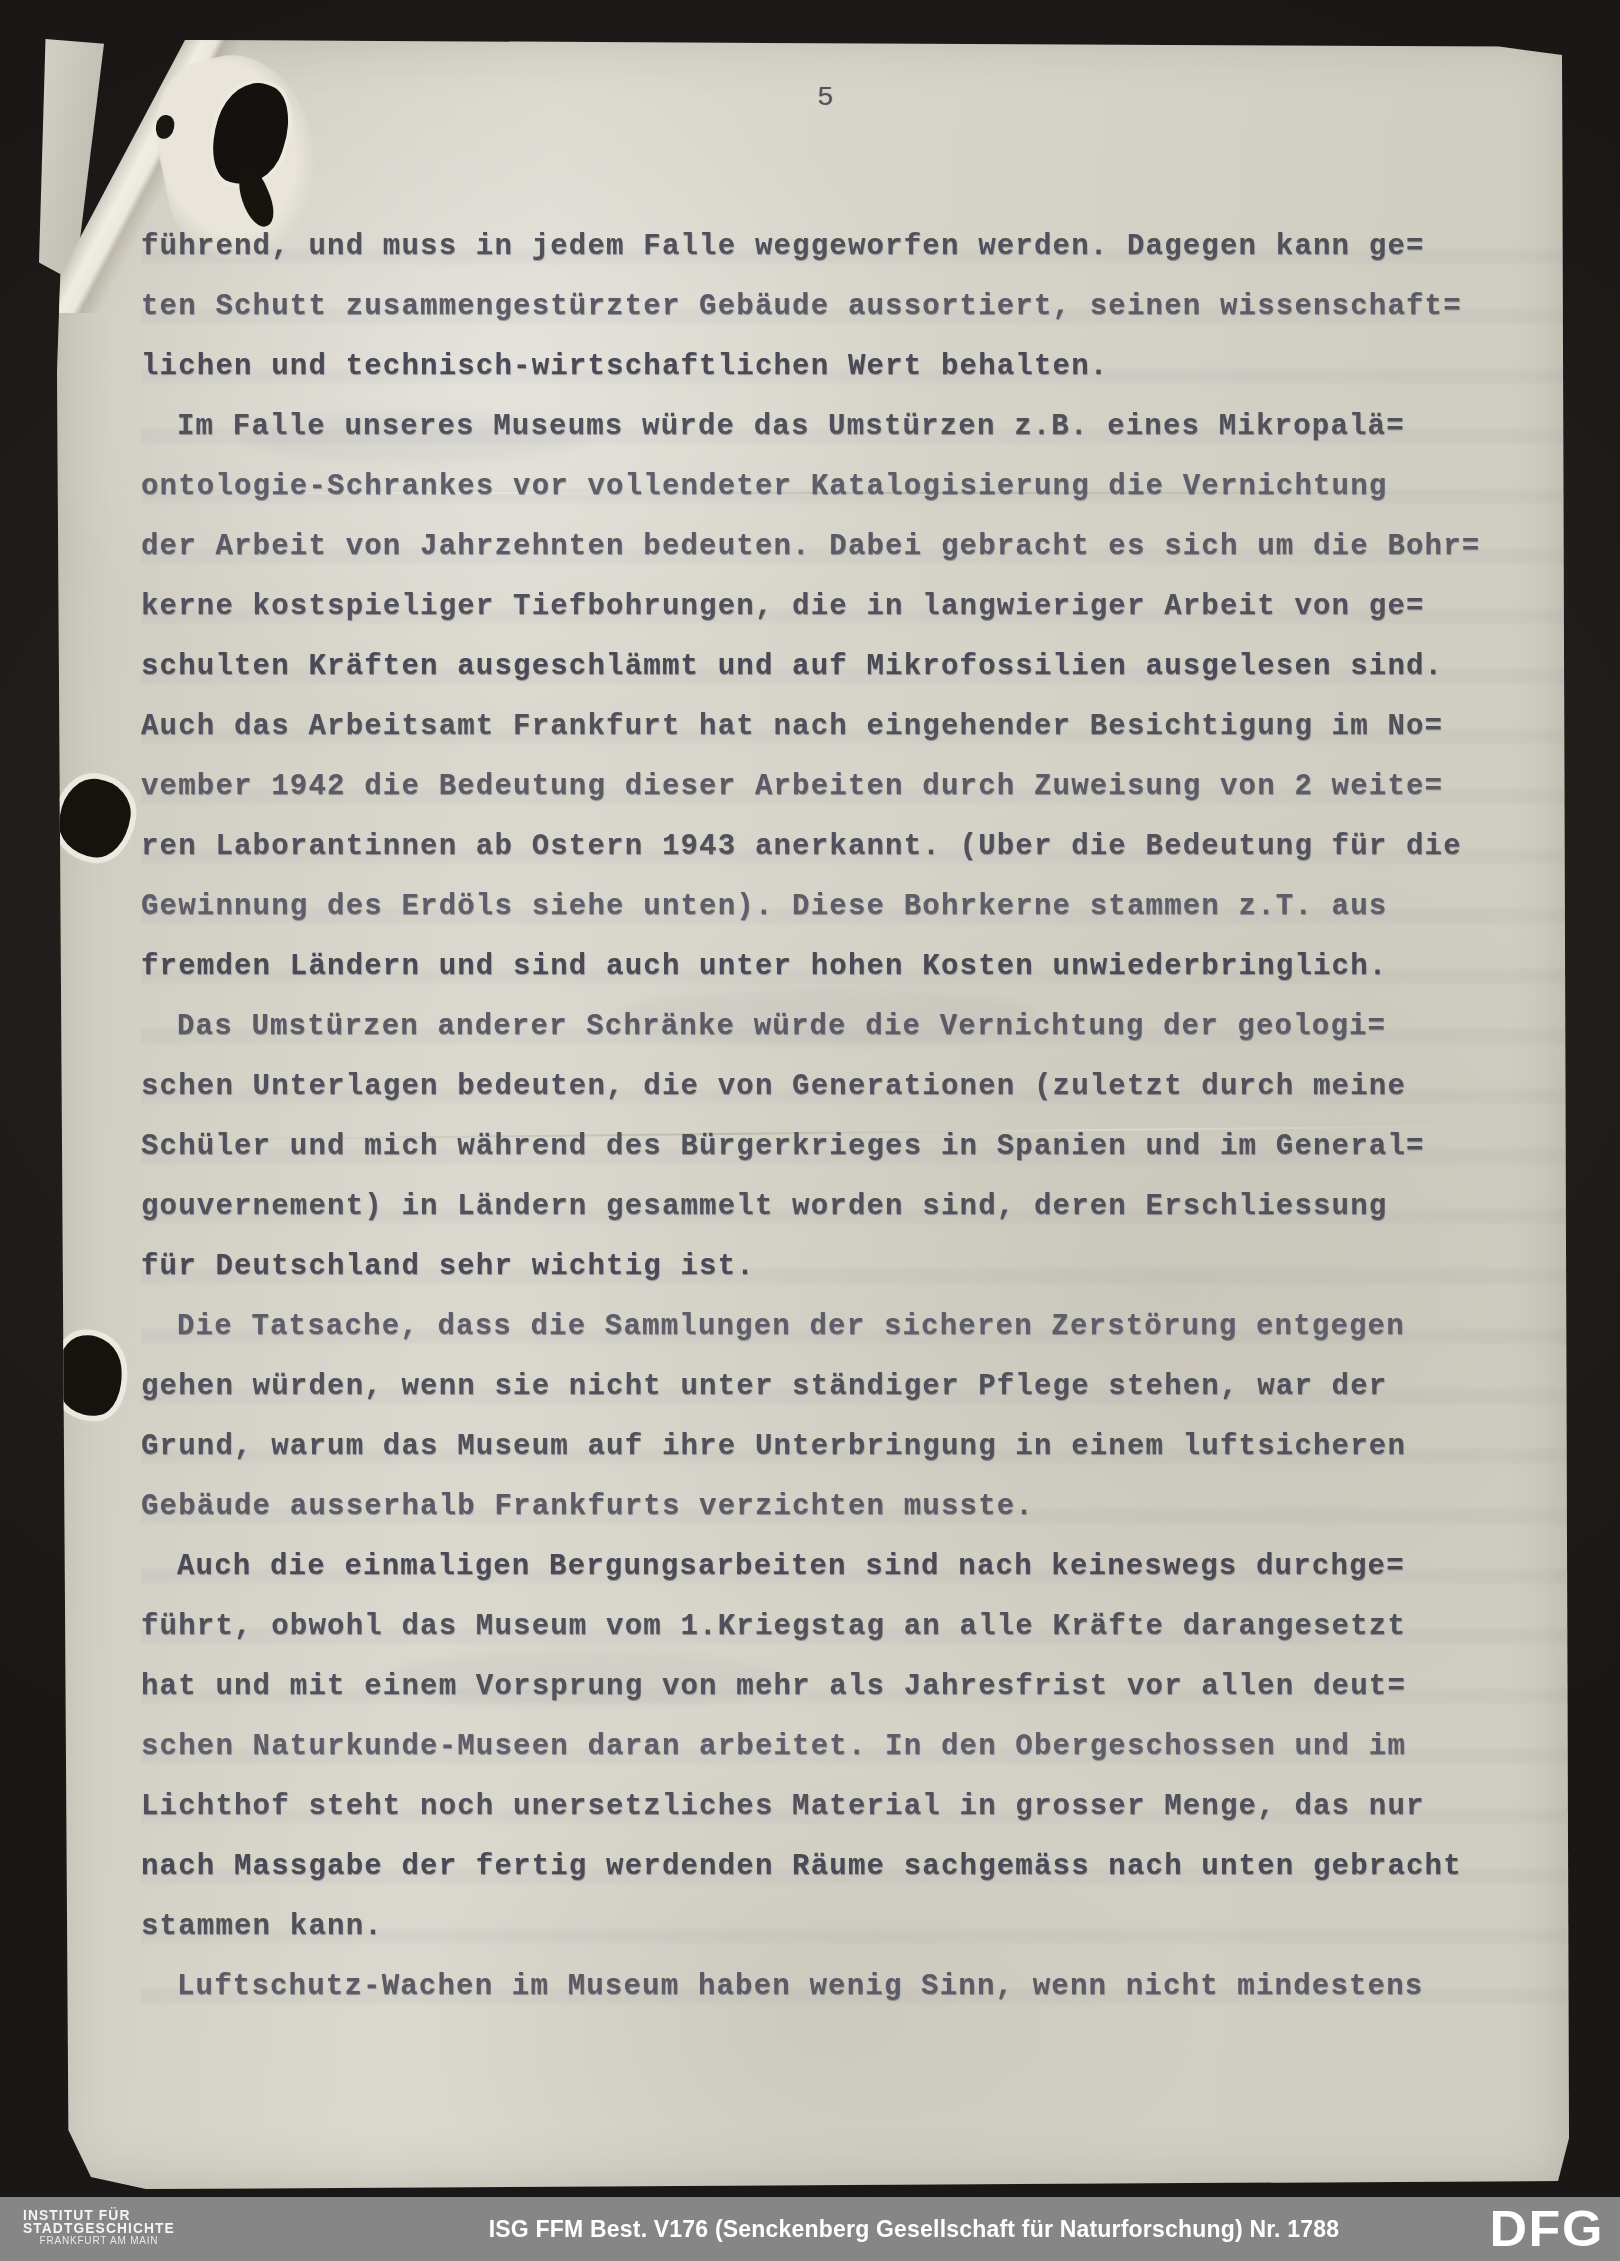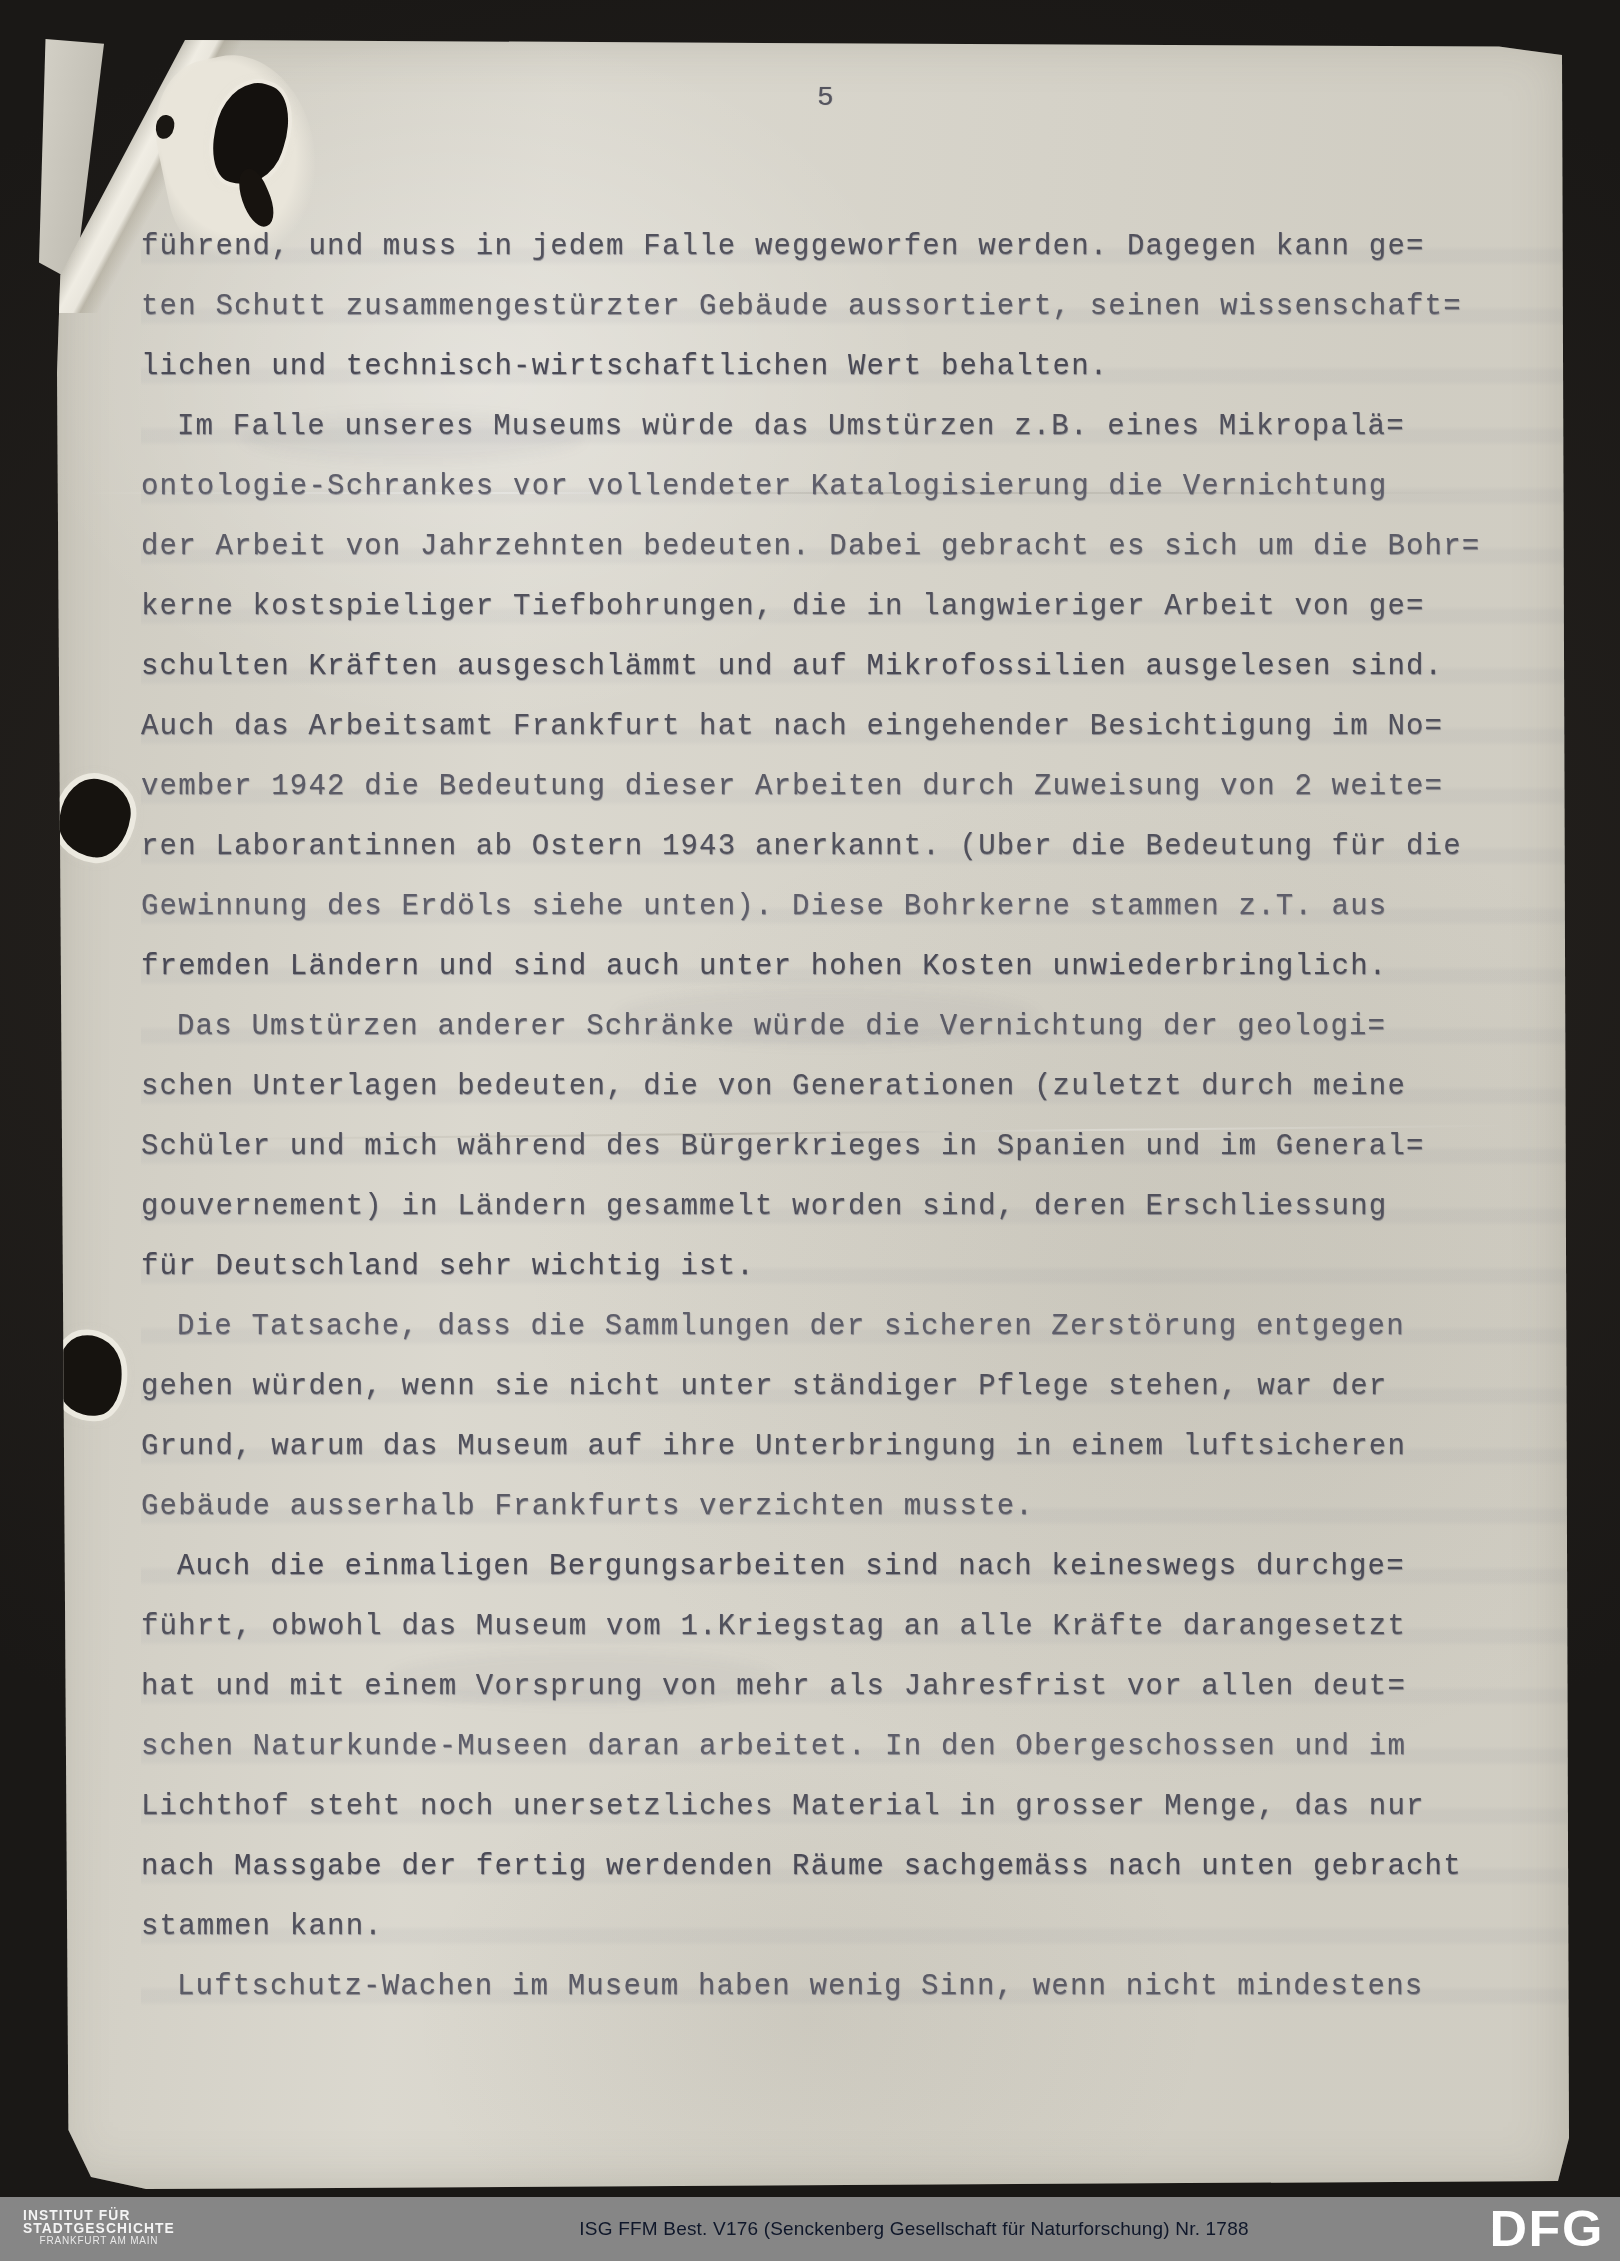--- a/index.html
+++ b/index.html
@@ -75,20 +75,21 @@
   .page-number{
     position:absolute;left:768px;top:50px;
     font-family:"Liberation Mono","DejaVu Sans Mono",monospace;
     font-size:27.5px;color:#54545e;text-shadow:0.4px 0.4px 0.8px rgba(70,70,85,0.55);
   }
   
   .text-block{
     position:absolute;left:92px;top:185px;width:1426px;
     background:repeating-linear-gradient(to bottom,
       transparent 0 29px, rgba(98,104,126,0.055) 34px 44px, transparent 49px 60px);
+    font-weight:bold;
   }
   .tline{
     height:60px;line-height:60px;white-space:pre;
     font-family:"Liberation Mono","DejaVu Sans Mono",monospace;
     font-size:29px;letter-spacing:1.2px;color:#51515c;
     text-shadow:0.5px 0.5px 0.8px rgba(72,72,88,0.5);
   }
   .tline.indent{padding-left:36px;}
   .tline:nth-child(4n+2){color:#5b5b66;}
   .tline:nth-child(5n+3){color:#4a4a56;}
@@ -103,21 +104,21 @@
   }
   .institute-logo .l1,.institute-logo .l2{
     font-weight:bold;font-size:13.8px;line-height:12.6px;letter-spacing:1.1px;
   }
   .institute-logo .l3{
     font-size:10px;line-height:12px;letter-spacing:0.8px;color:#e9e9e9;font-weight:normal;text-align:center;
   }
   .archive-reference{
     position:absolute;left:914px;top:0;height:64px;transform:translateX(-50%);
     display:flex;align-items:center;white-space:nowrap;
-    font-size:19px;color:#0f172a;letter-spacing:0.2px;
+    font-size:23px;color:#ffffff;letter-spacing:0.2px;font-weight:bold;
   }
   .dfg-logo{
     position:absolute;right:16px;top:0;height:64px;display:flex;align-items:center;
     font-size:52px;font-weight:bold;color:#ffffff;letter-spacing:1.6px;
     transform:scaleY(0.96);
   }
 </style>
 </head>
 <body>
 

